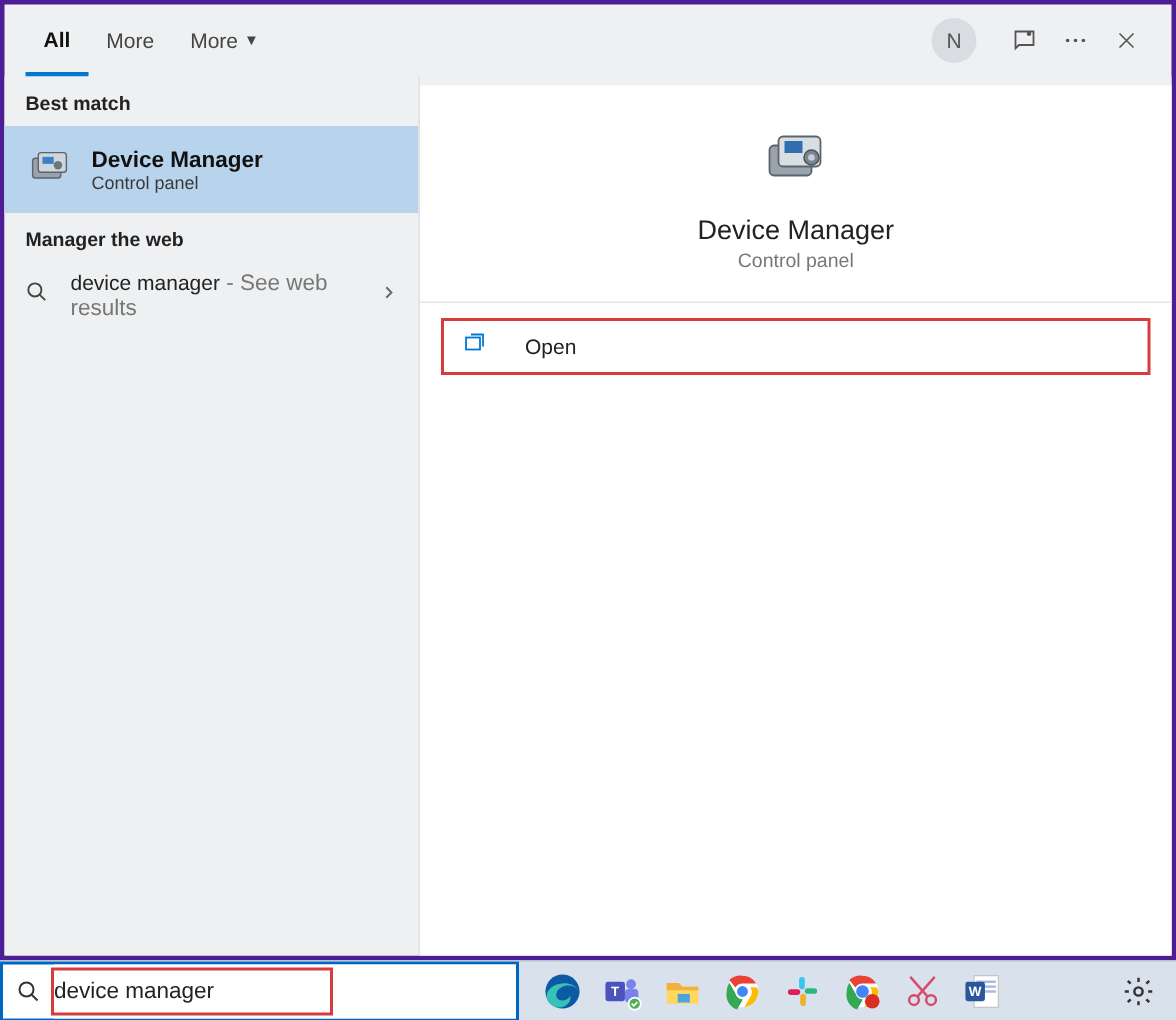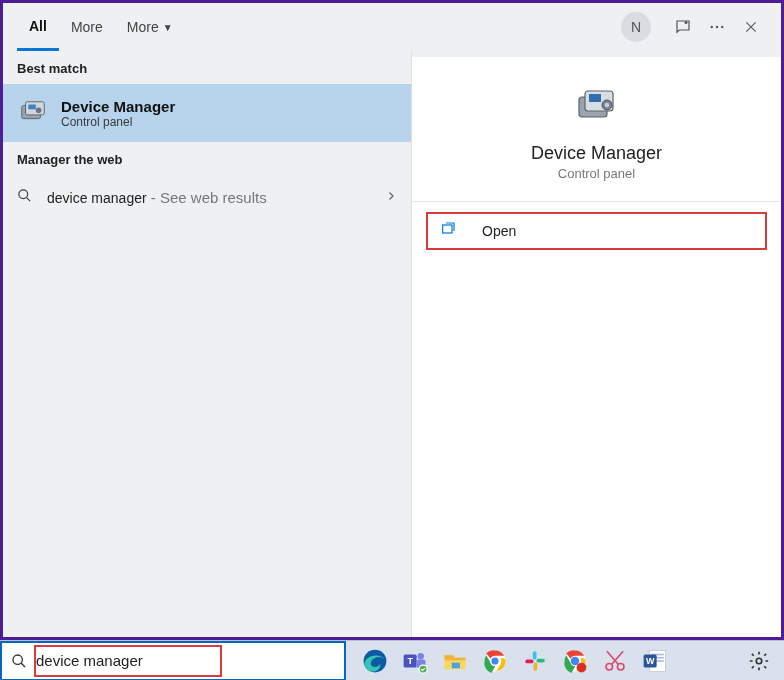--- a/index.html
+++ b/index.html
@@ -11,21 +11,21 @@
   .tabs { display: flex; align-items: center; height: 48px; padding: 0 14px; }
   .tab { font-size: 14px; color: #444; padding: 0 12px; height: 48px; display: flex; align-items: center; cursor: pointer; }
   .tab.active { color: #111; font-weight: 600; border-bottom: 3px solid #0078d4; }
   .tab .chev { margin-left: 4px; font-size: 10px; }
   .tabs-spacer { flex: 1; }
   .avatar { width: 30px; height: 30px; border-radius: 50%; background: #d9dce0; color: #555; display: flex; align-items: center; justify-content: center; font-size: 14px; margin-right: 14px; }
   .hicon { width: 32px; height: 32px; display: flex; align-items: center; justify-content: center; color: #555; margin-left: 2px; cursor: pointer; }
 
   
   .cols { display: flex; height: calc(100% - 48px); }
-  .left { width: 408px; background: #eef0f2; }
+  .left { width: 276px; background: #eef0f2; }
   .right { flex: 1; background: #eef0f2; border-left: 1px solid #e0e0e0; padding-top:6px; }
 
   .section-label { font-size: 13px; font-weight: 600; color: #222; padding: 10px 14px 8px; }
 
   .best-match { display: flex; align-items: center; height: 58px; background: #b7d4ec; padding: 0 14px; cursor: pointer; }
   .bm-icon { width: 32px; height: 32px; margin-right: 12px; display:flex; align-items:center; justify-content:center; }
   .bm-text .title { font-size: 15px; font-weight: 600; color: #111; }
   .bm-text .sub { font-size: 12px; color: #3a3a3a; }
 
   .web-row { display: flex; align-items: center; height: 44px; padding: 0 14px; cursor: pointer; }

